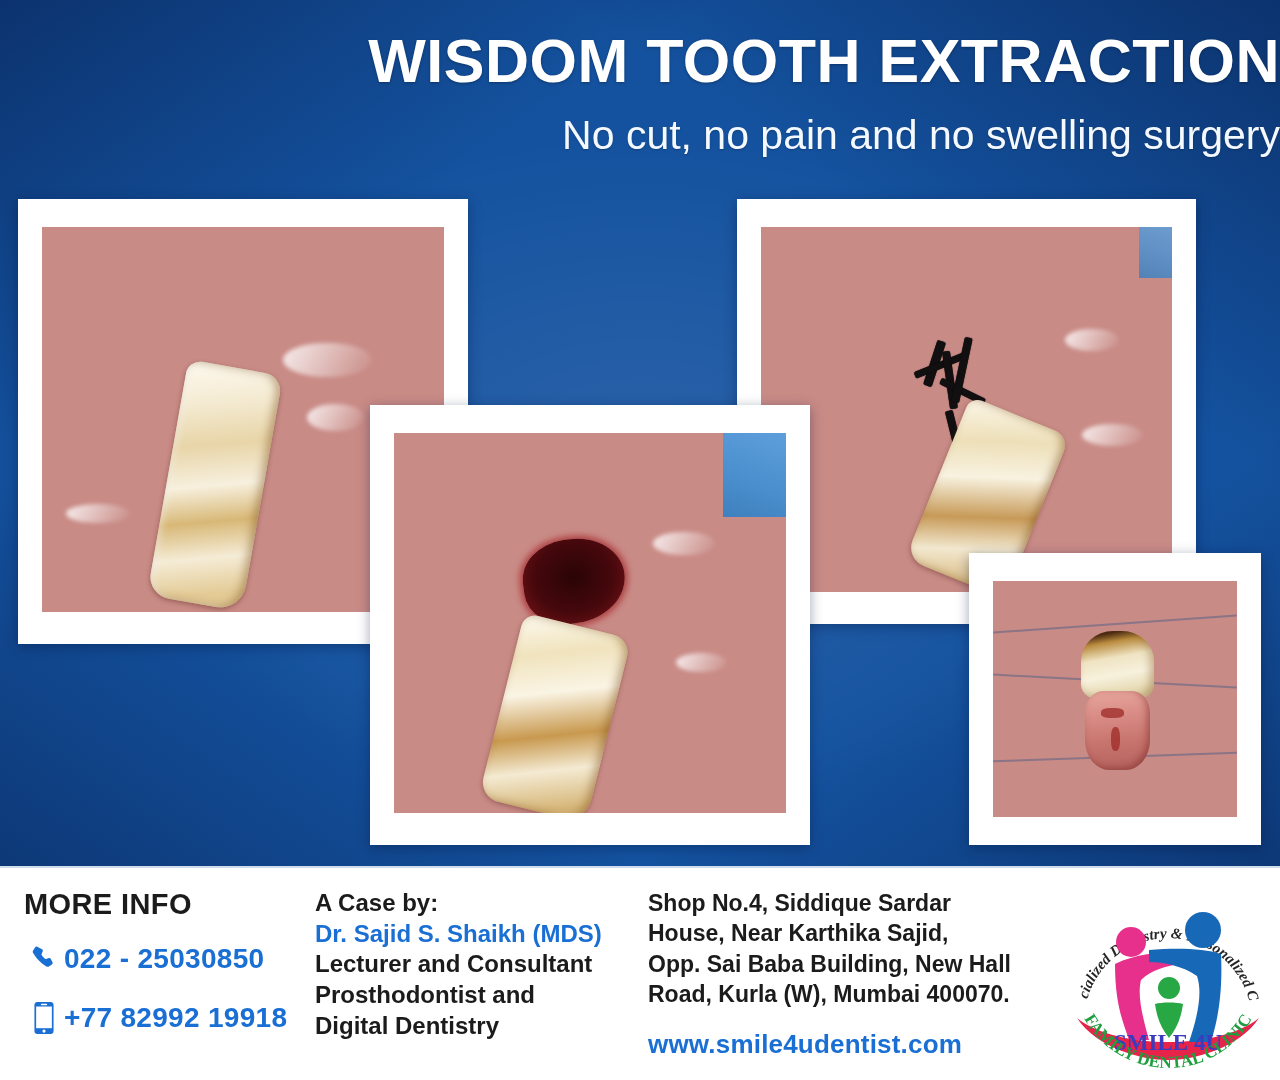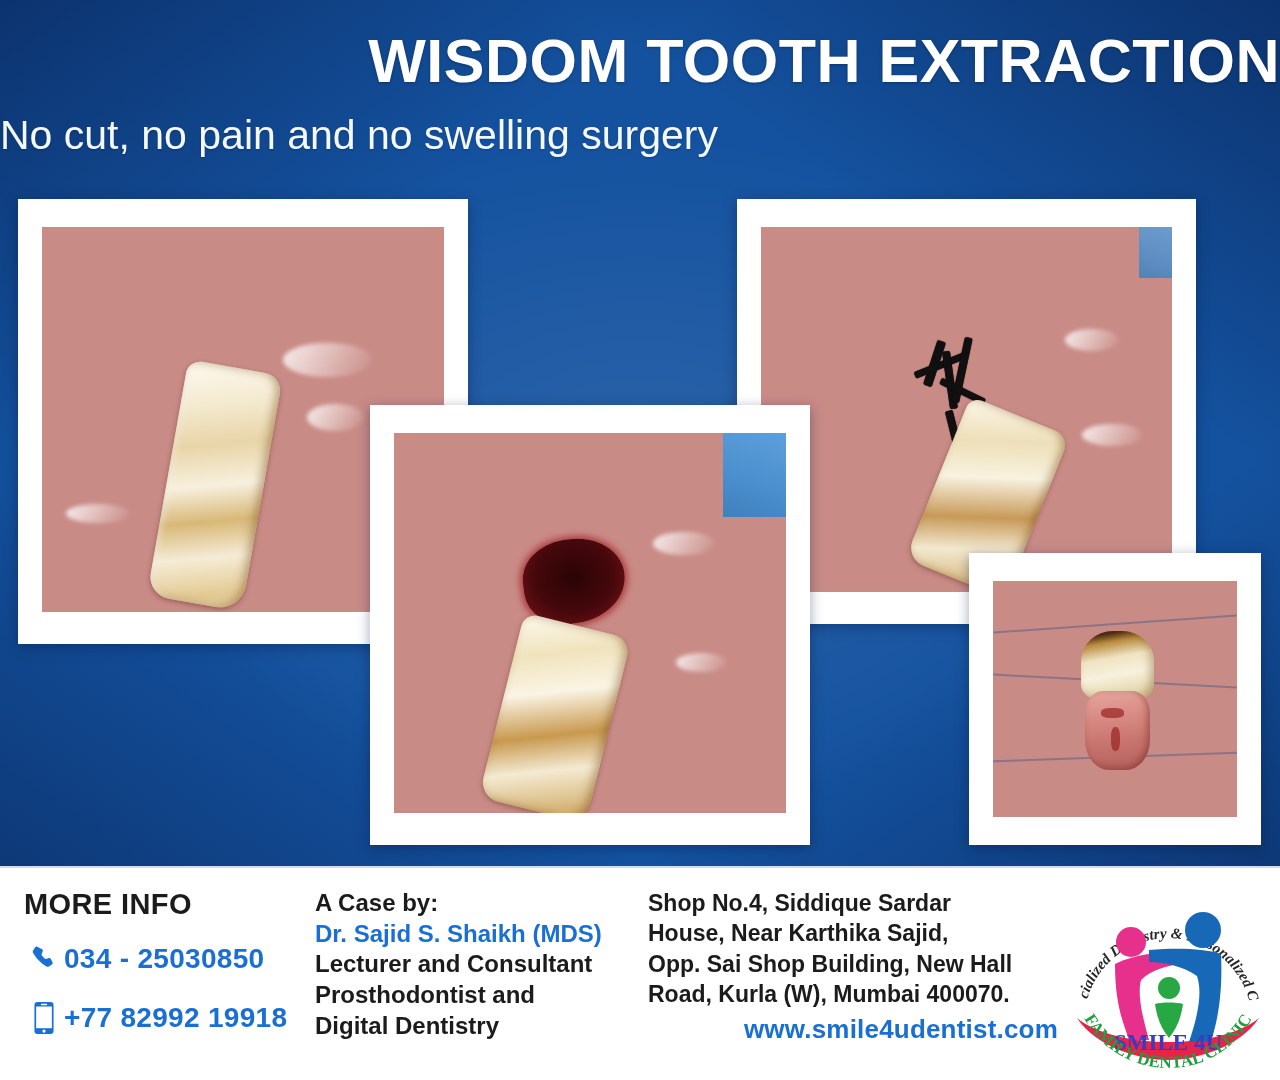--- a/index.html
+++ b/index.html
@@ -45,21 +45,21 @@
     position:absolute; left:0; top:26px; width:1280px;
     text-align:right;
     color:#ffffff;
     font-size:61px;
     font-weight:bold;
     letter-spacing:0.5px;
     text-shadow:0 1px 3px rgba(0,0,0,0.30);
   }
   #subtitle {
     position:absolute; left:0; top:112px; width:1280px;
-    text-align:left;
+    text-align:right;
     color:#f4f9ff;
     font-size:41px;
     font-weight:400;
     text-shadow:0 1px 2px rgba(0,0,0,0.22);
   }
 
   
   .frame {
     position:absolute;
     background:#ffffff;
@@ -229,21 +229,21 @@
   .phone-num {
     font-size:28px; font-weight:bold; color:#1a6fd4;
     letter-spacing:0.3px;
   }
 
   #case-label { font-size:24px; font-weight:bold; color:#1b1b1b; line-height:1.28; }
   #doctor-name { font-size:24px; font-weight:bold; color:#1a6fd4; line-height:1.28; }
   .case-line { font-size:24px; font-weight:bold; color:#1b1b1b; line-height:1.28; }
 
   .addr-line { font-size:23px; font-weight:bold; color:#1b1b1b; line-height:1.32; }
-  #website { font-size:26px; font-weight:bold; color:#1a6fd4; margin-top:5px; letter-spacing:0.2px;text-align:right; }
+  #website { font-size:26px; font-weight:bold; color:#1a6fd4; margin-top:20px; letter-spacing:0.2px; }
 
   
   #logo-wrap { position:relative; width:210px; height:205px; }
 </style>
 </head>
 <body>
 
 <div id="poster">
 
   <div id="backdrop"></div>
@@ -303,21 +303,21 @@
 
     <div class="col" id="col-moreinfo">
       <div id="more-info-heading">MORE INFO</div>
 
       <div class="phone-row">
         <span class="phone-icon">
           <svg width="30" height="30" viewBox="0 0 24 24" fill="#1a6fd4">
             <path d="M6.6 2.2c-.6-.3-1.4-.1-1.8.5L3.3 5.1c-.4.6-.4 1.4 0 2 1.1 1.8 2.7 4.1 4.6 6.1 1.9 2 4.2 3.7 6 4.8.6.4 1.4.3 2-.1l2.4-1.6c.6-.4.8-1.2.5-1.8l-1.3-2.6c-.3-.6-1-.9-1.6-.7l-2.3.7c-.4.1-.8 0-1.1-.3-.8-.8-1.6-1.7-2.3-2.6-.2-.3-.3-.7-.1-1.1l.9-2.2c.2-.6 0-1.3-.6-1.6L6.6 2.2z"></path>
           </svg>
         </span>
-        <span class="phone-num">034 - 25030850</span>
+        <span class="phone-num">022 - 25030850</span>
       </div>
 
       <div class="phone-row">
         <span class="phone-icon">
           <svg width="22" height="34" viewBox="0 0 20 32" fill="none">
             <rect x="1" y="1" width="18" height="30" rx="3" fill="#1a6fd4"></rect>
             <rect x="2.6" y="5.2" width="14.8" height="20.4" fill="#ffffff"></rect>
             <rect x="7" y="2.6" width="6" height="1.5" rx="0.7" fill="#ffffff"></rect>
             <circle cx="10" cy="28.3" r="1.5" fill="#ffffff"></circle>
           </svg>
@@ -330,21 +330,21 @@
       <div id="case-label">A Case by:</div>
       <div id="doctor-name">Dr. Sajid S. Shaikh (MDS)</div>
       <div class="case-line">Lecturer and Consultant</div>
       <div class="case-line">Prosthodontist and</div>
       <div class="case-line">Digital Dentistry</div>
     </div>
 
     <div class="col" id="col-address">
       <div class="addr-line">Shop No.4, Siddique Sardar</div>
       <div class="addr-line">House, Near Karthika Sajid,</div>
-      <div class="addr-line">Opp. Sai Shop Building, New Hall</div>
+      <div class="addr-line">Opp. Sai Baba Building, New Hall</div>
       <div class="addr-line">Road, Kurla (W), Mumbai 400070.</div>
       <div id="website">www.smile4udentist.com</div>
     </div>
 
     <div class="col" id="col-logo">
       <div id="logo-wrap">
         <svg width="210" height="205" viewBox="0 0 210 205">
           <defs>
             <path id="arcTop" d="M 24,128 A 84,84 0 0 1 186,128" fill="none"></path>
             <path id="arcBottom" d="M 16,136 A 96,96 0 0 0 194,136" fill="none"></path>

